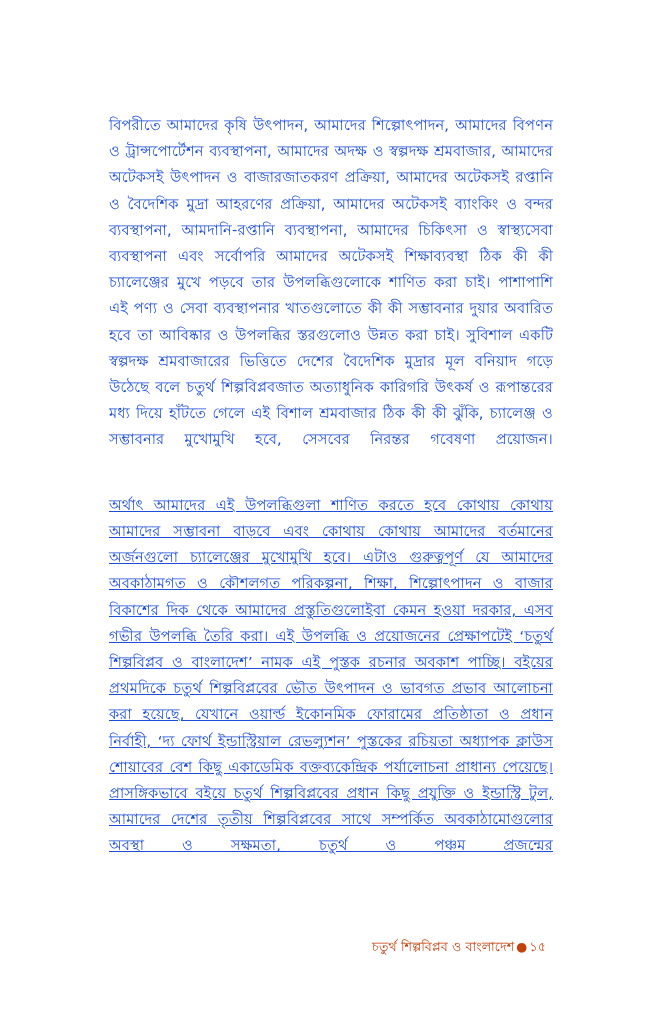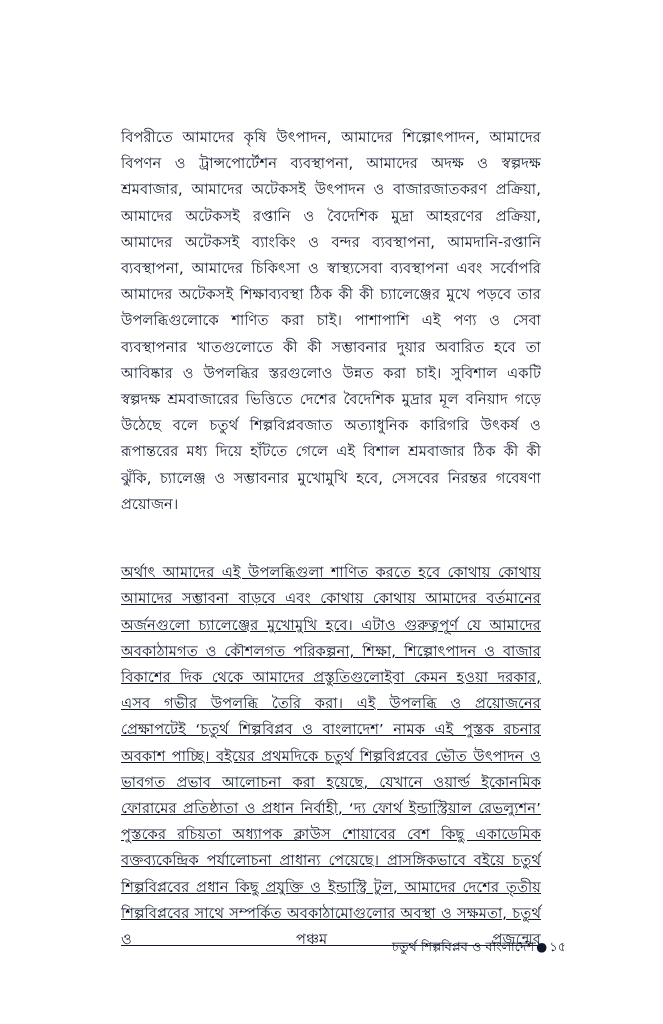--- a/index.html
+++ b/index.html
@@ -24,22 +24,22 @@
   }
 
   .text-block {
     position: absolute;
     left: 105px;
     top: 108px;
     width: 452px;
   }
 
   .para {
-    margin: 16px;
-    color: #0f172a;
+    margin: 4px;
+    color: #1d4ed8;
     font-size: 14.6px;
     line-height: 26.2px;
     text-align: justify;
     text-justify: inter-word;
     letter-spacing: 0.01em;
     word-spacing: 0.02em;
     font-weight: 400;
   }
 
   .para + .para {
@@ -49,25 +49,25 @@
 
   
   .para::after {
     content: "";
     display: inline-block;
     width: 100%;
   }
 
   .footer {
     position: absolute;
-    left: 114px;
+    left: 94px;
     top: 938px;
     width: 452px;
     text-align: right;
-    color: #0f172a;
+    color: #c2410c;
     font-size: 12.6px;
     line-height: 18px;
     letter-spacing: 0.01em;
   }
 
   .footer .sep {
     padding: 0 2px;
   }
 </style>
 </head>

